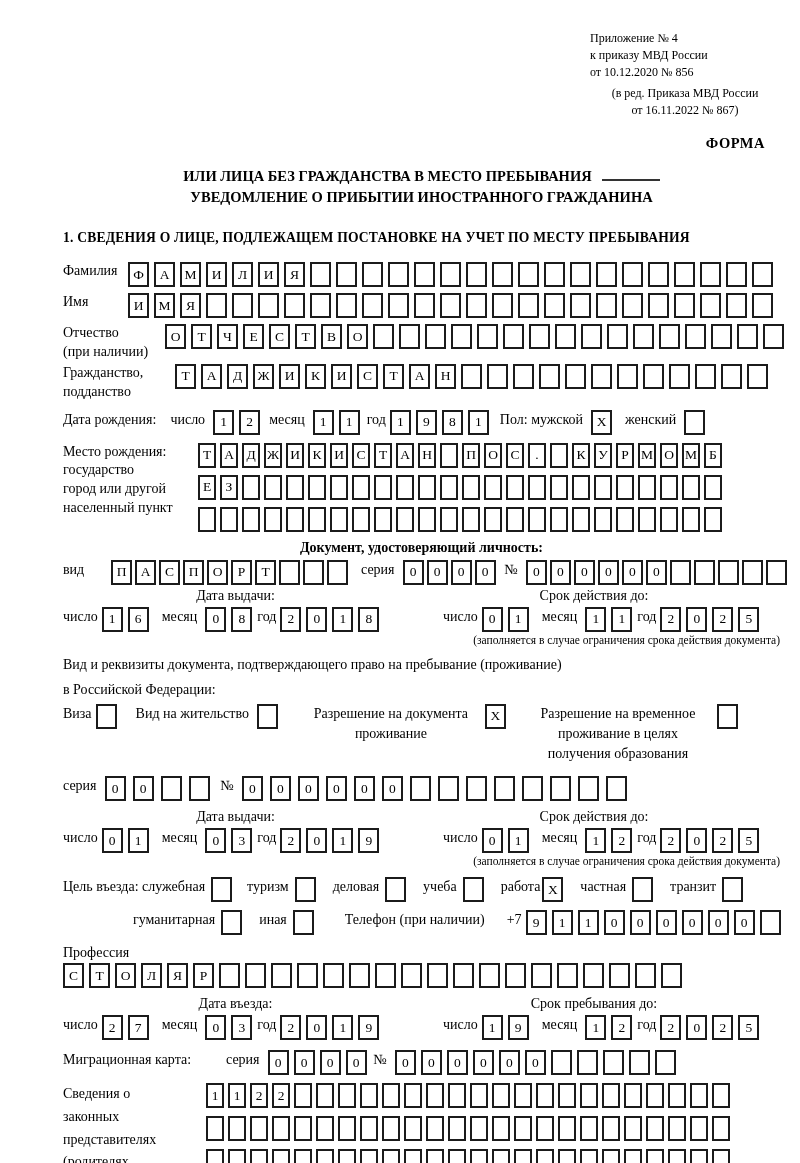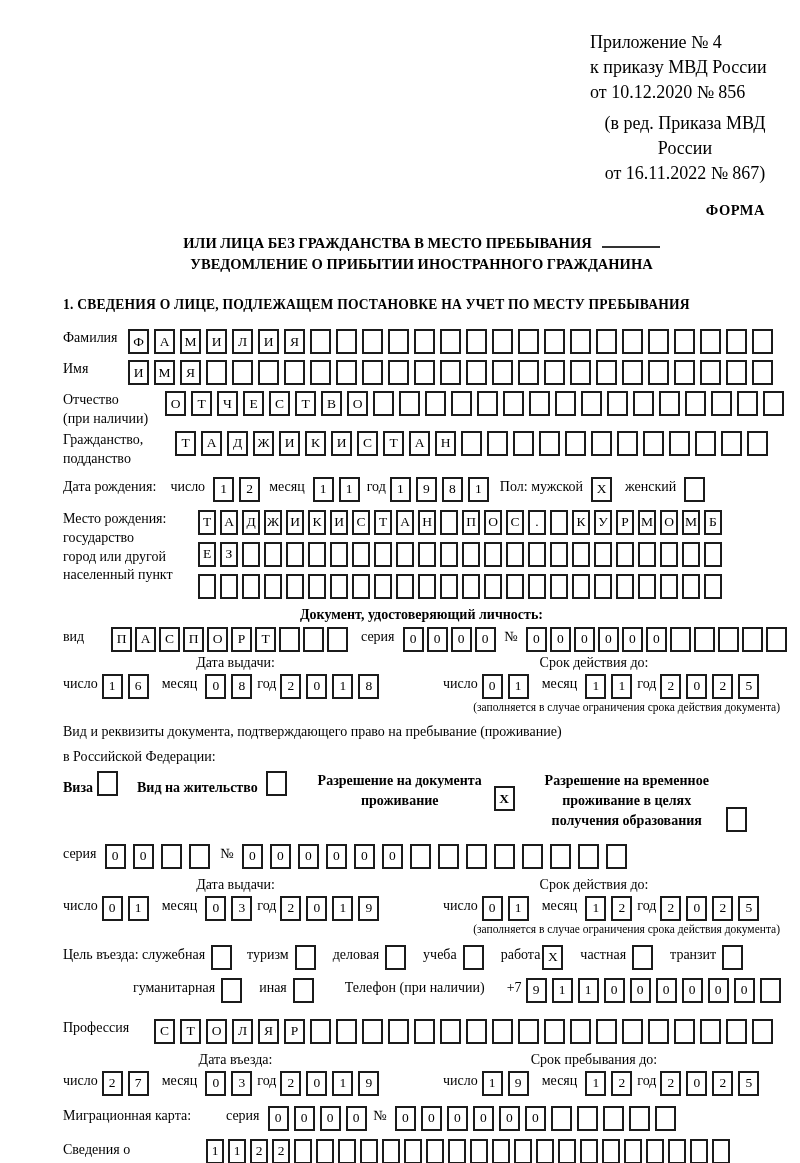--- a/index.html
+++ b/index.html
@@ -1,21 +1,21 @@
 <!DOCTYPE html>
 <html><head>
 <meta charset="utf-8">
 <style>
   html,body { margin:0; padding:0; background:#888; }
   .page {
     width:800px; height:1163px; background:#ffffff; color:#000;
     font-family:"Liberation Serif","DejaVu Serif",serif; font-size:14px;
     box-sizing:border-box; padding:30px 20px 0 63px; overflow:hidden; position:relative;
   }
-  .appendix { margin-left:auto; width:190px; font-size:18px; line-height:1.4; }
+  .appendix { margin-left:auto; width:190px; font-size:12px; line-height:1.4; }
   .appendix .edition { margin-top:5px;text-align:center; }
   .forma { text-align:right; font-weight:bold; font-size:14.5px; padding-right:15px; margin-top:16px; letter-spacing:.5px; }
   .title { text-align:center; font-weight:bold; font-size:14.5px; line-height:1.45; margin-top:14px; }
   .title .uline { display:inline-block; width:58px; border-bottom:2px solid #333; height:12px; margin-left:10px; }
   .sec-heading { font-weight:bold; font-size:13.6px; margin-top:22px; letter-spacing:.2px; }
 
   .frow { display:flex; align-items:flex-start; margin-top:6px; }
   .flabel { flex:none; line-height:1.35; }
   .cells { display:flex; flex-wrap:nowrap; }
   .cell {
@@ -32,21 +32,21 @@
   .dates-row { display:flex; margin-top:3px; }
   .date-left { width:345px; flex:none; }
   .date-right { flex:1; }
   .date-heading { text-align:center; margin-bottom:3px; }
   .date-cells { display:flex; align-items:flex-start; }
   .date-cells .inline-label { margin-top:2px; }
   .note-right { text-align:right; font-size:11.5px; margin-top:2px; }
 
   .plain { margin-top:8px; line-height:1.5; }
   .permit-row { display:flex; align-items:flex-start; margin-top:4px; }
-  .permit-opt { display:flex; align-items:flex-end;font-weight:bold; }
+  .permit-opt { display:flex; align-items:flex-start; }
   .permit-label-c { text-align:center; line-height:1.45; }
   .w170 { width:176px; } .w186 { width:186px; }
 
   .purpose-row { display:flex; align-items:flex-start; margin-top:10px; }
   .purpose-row .inline-label { margin-right:6px; }
   .opt { display:flex; align-items:flex-start; margin-right:12px; }
   .opt .inline-label { margin-right:6px; }
 
   .rep-block { display:flex; margin-top:8px; }
   .rep-labels { width:143px; flex:none; line-height:1.62; }
@@ -581,21 +581,21 @@
         <span class="cell">0</span>
         <span class="cell">0</span>
         <span class="cell">0</span>
         <span class="cell">0</span>
         <span class="cell">0</span>
         <span class="cell">0</span>
         <span class="cell"></span>
       </div>
   </div>
 
-  <div class="frow" style="margin-top:16px;">
+  <div class="frow" style="margin-top:9px;flex-direction:column;">
     <div class="flabel" style="width:91px;">Профессия</div>
     <div class="cells">
         <span class="cell">С</span>
         <span class="cell">Т</span>
         <span class="cell">О</span>
         <span class="cell">Л</span>
         <span class="cell">Я</span>
         <span class="cell">Р</span>
         <span class="cell"></span>
         <span class="cell"></span>

